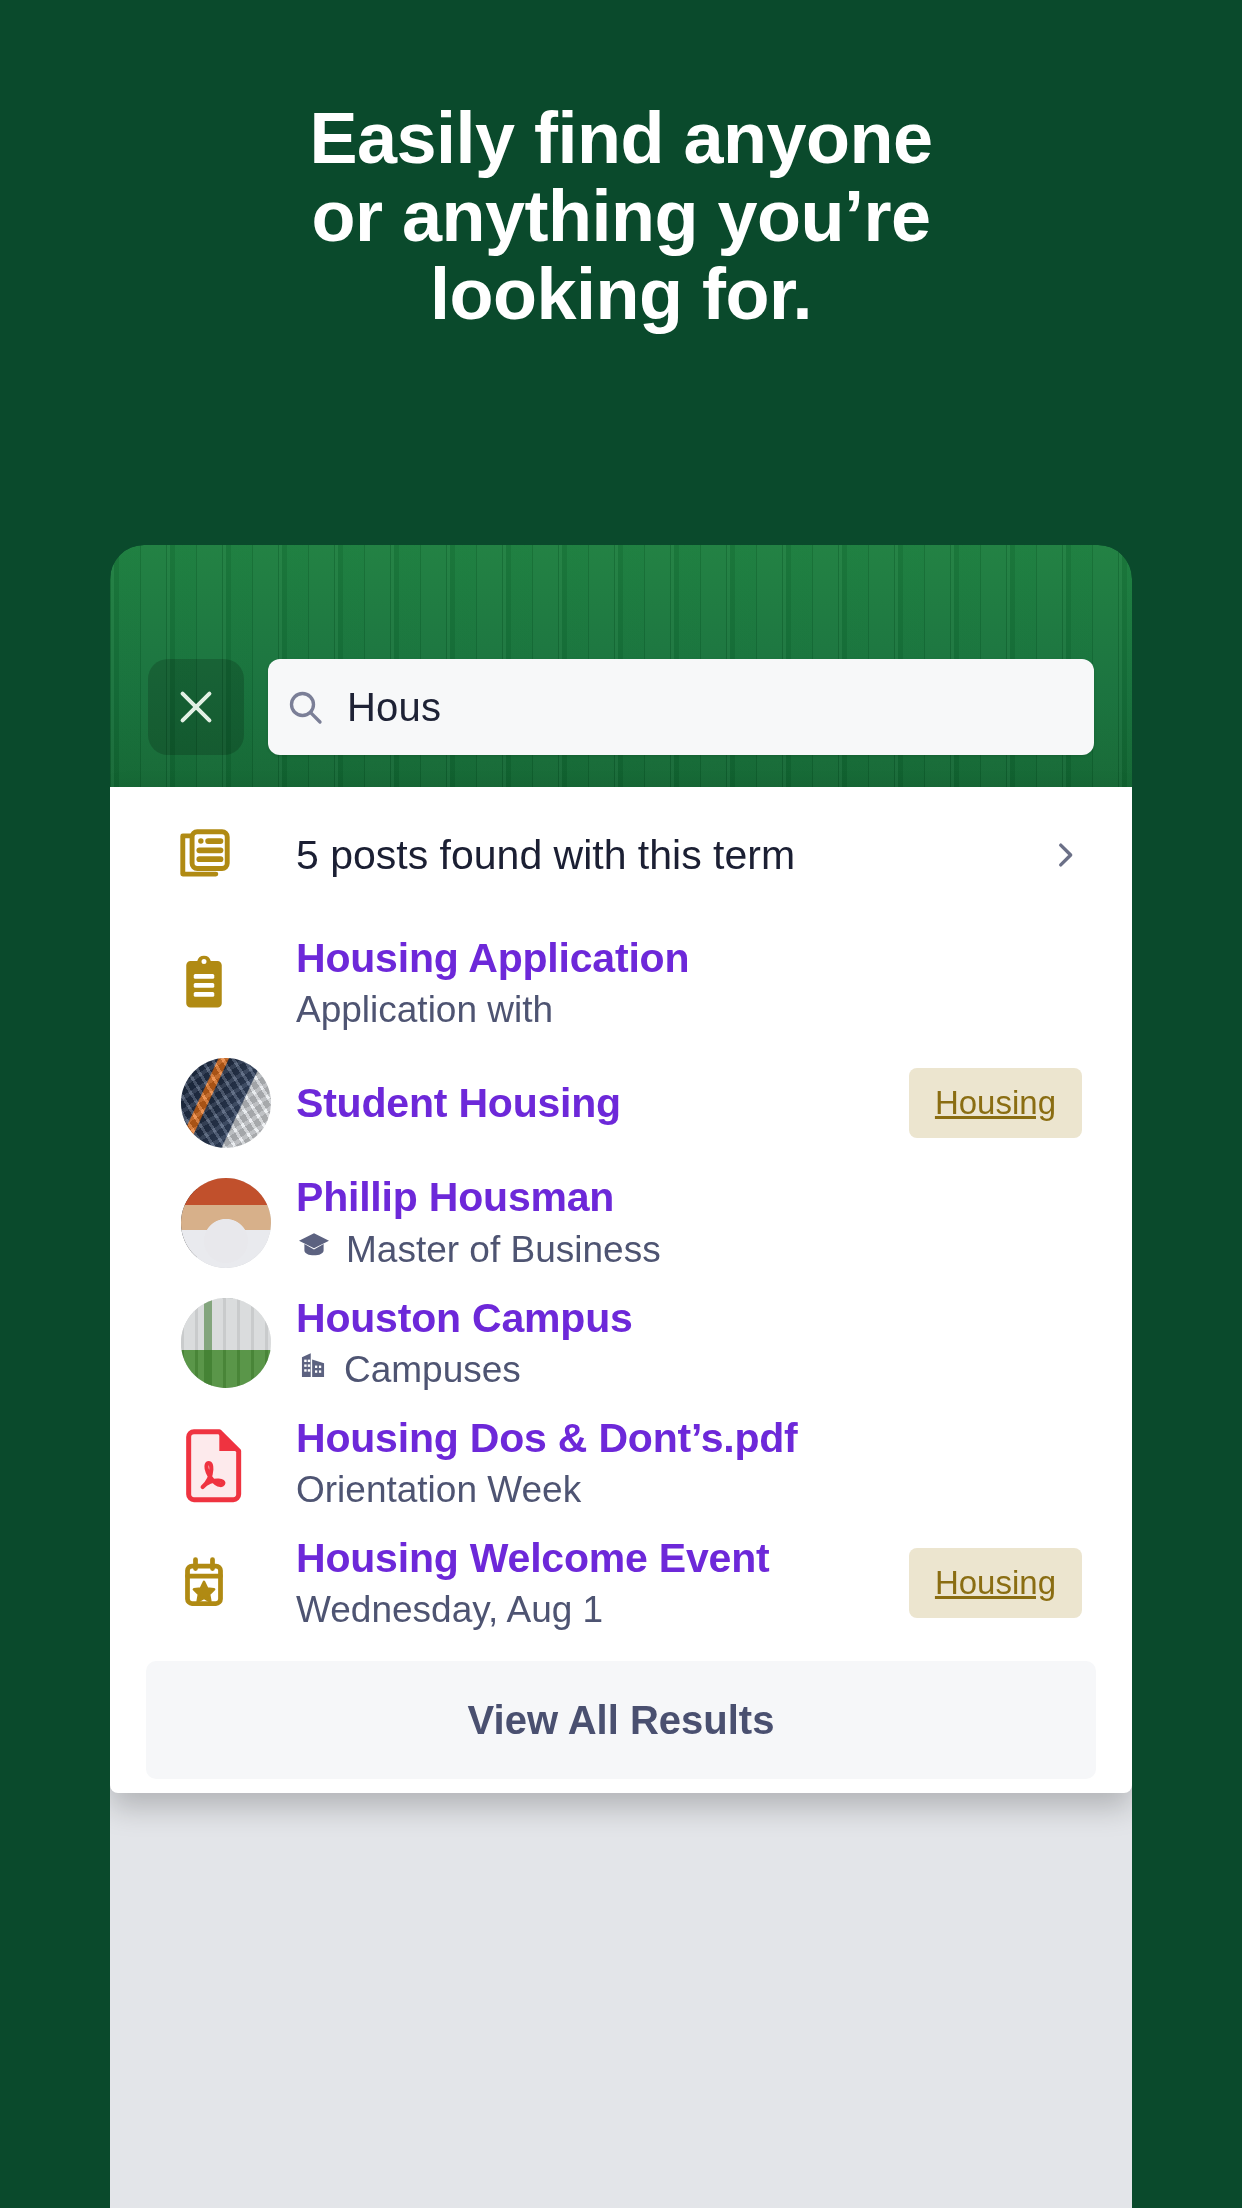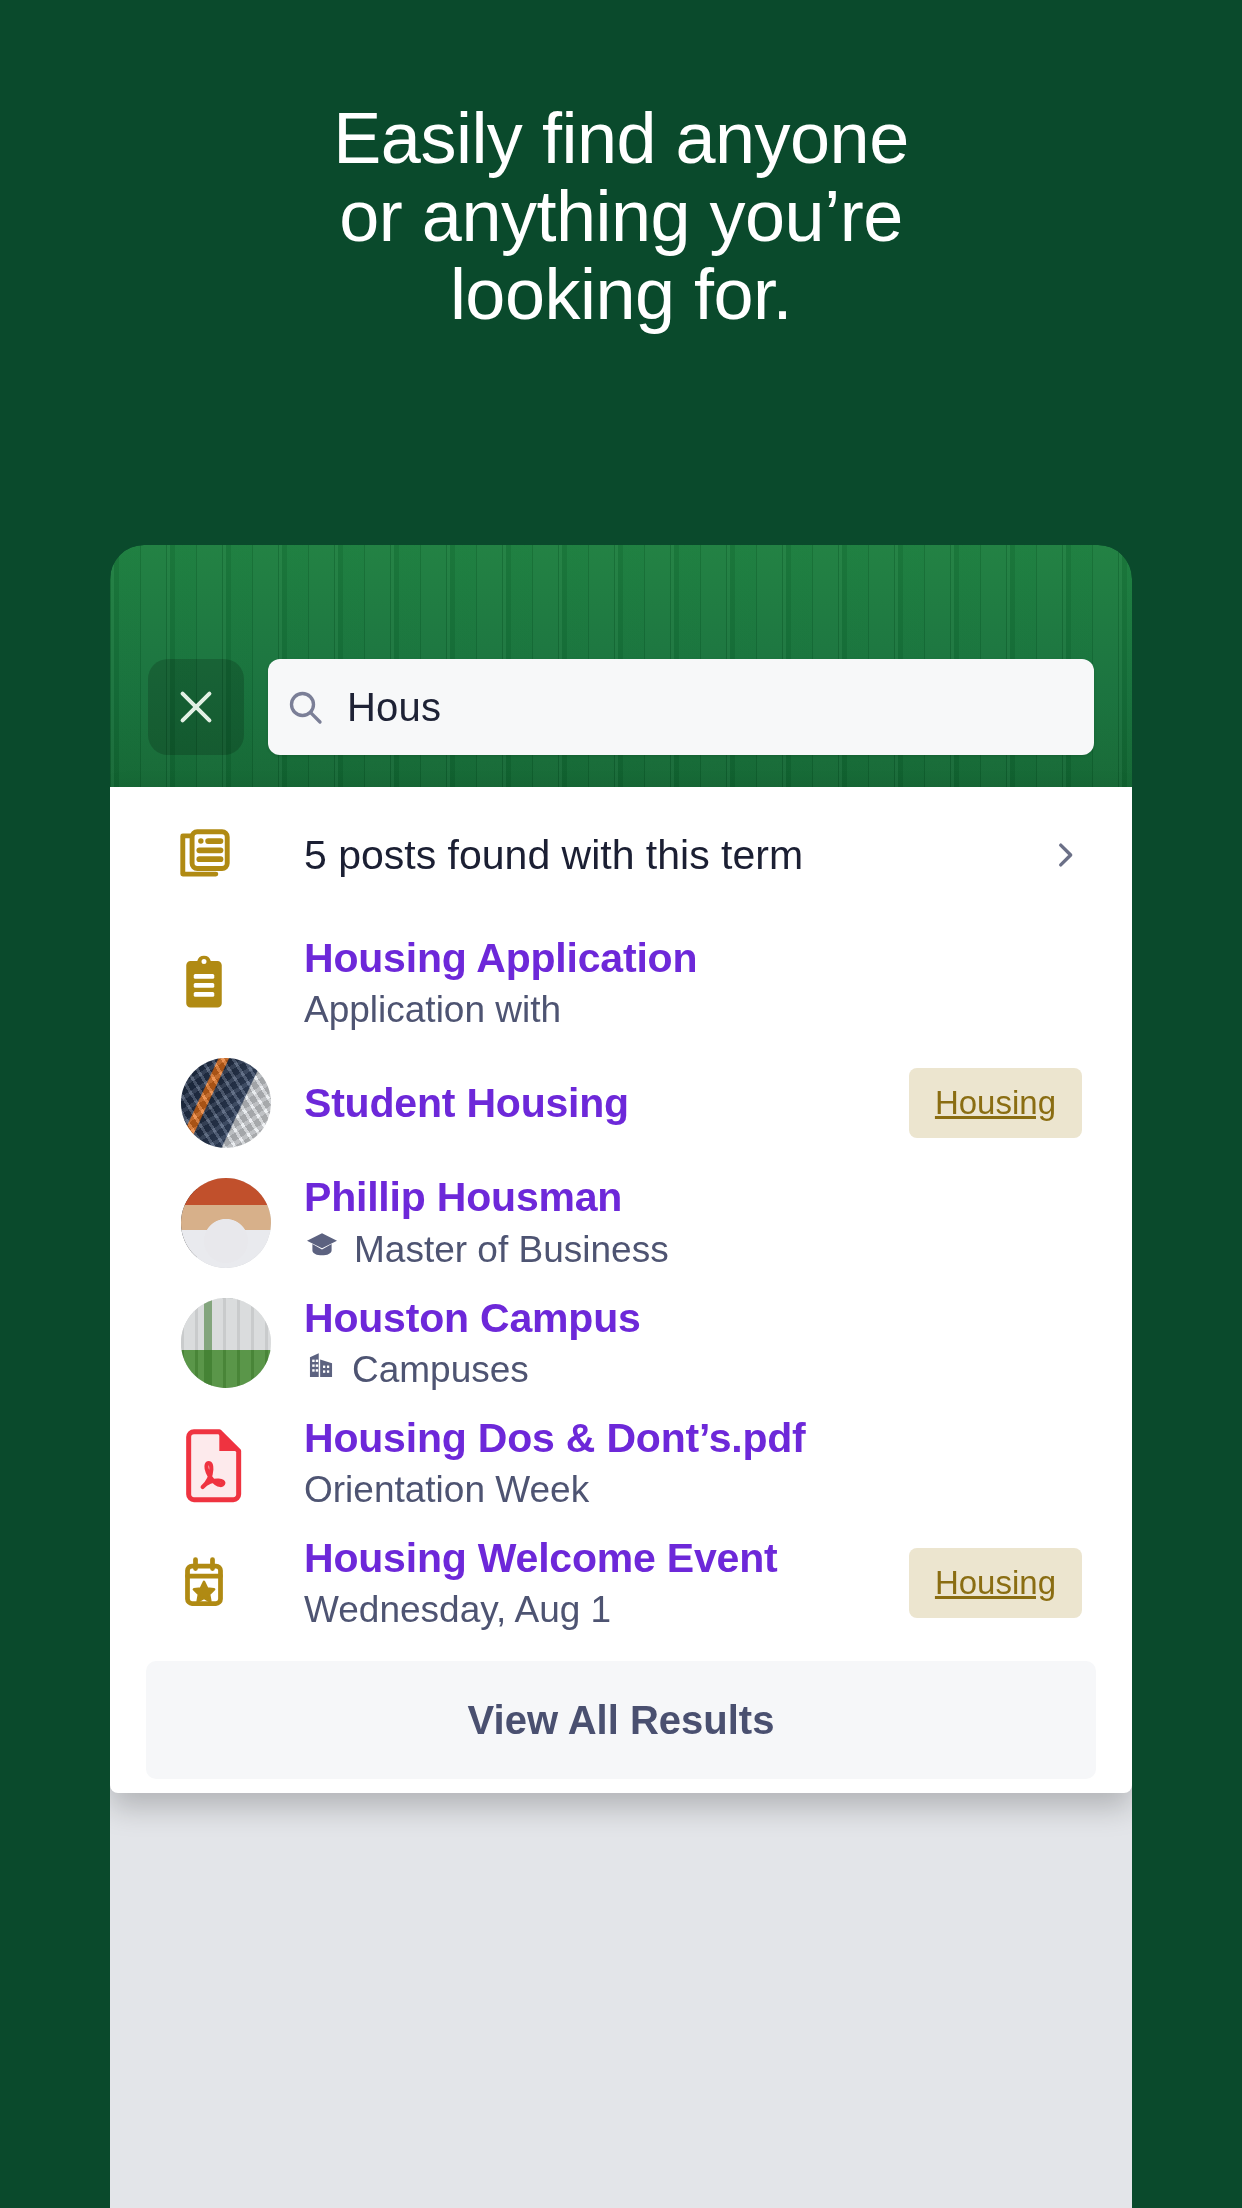--- a/index.html
+++ b/index.html
@@ -11,21 +11,21 @@
     overflow:hidden;
   }
 
   
   .headline{
     position:absolute; top:100px; left:0; right:0;
     text-align:center;
     color:#ffffff;
     font-size:72px;
     line-height:1.08;
-    font-weight:400;
+    font-weight:700;
     letter-spacing:-0.5px;
     padding:0 120px;
   }
   .headline span{ display:block; }
 
   
   .phone{
     position:absolute;
     left:110px; top:545px;
     width:1022px; height:1663px;
@@ -100,21 +100,21 @@
     border-radius:0 0 8px 8px;
     box-shadow:0 14px 30px rgba(0,0,0,0.22);
     padding-bottom:14px;
   }
 
   .res-row{
     display:flex; align-items:center;
     padding:0 50px 0 54px;
     min-height:120px;
     cursor:pointer;
-    gap:16px;
+    gap:8px;
   }
   .res-icon{
     width:124px; flex:0 0 124px;
     display:flex; align-items:center; justify-content:flex-start;
     padding-left:10px;
   }
   .res-avatar{
     width:90px; height:90px; border-radius:50%;
     overflow:hidden; background:#cfd2d8; flex:0 0 90px;
     margin-left:7px;

